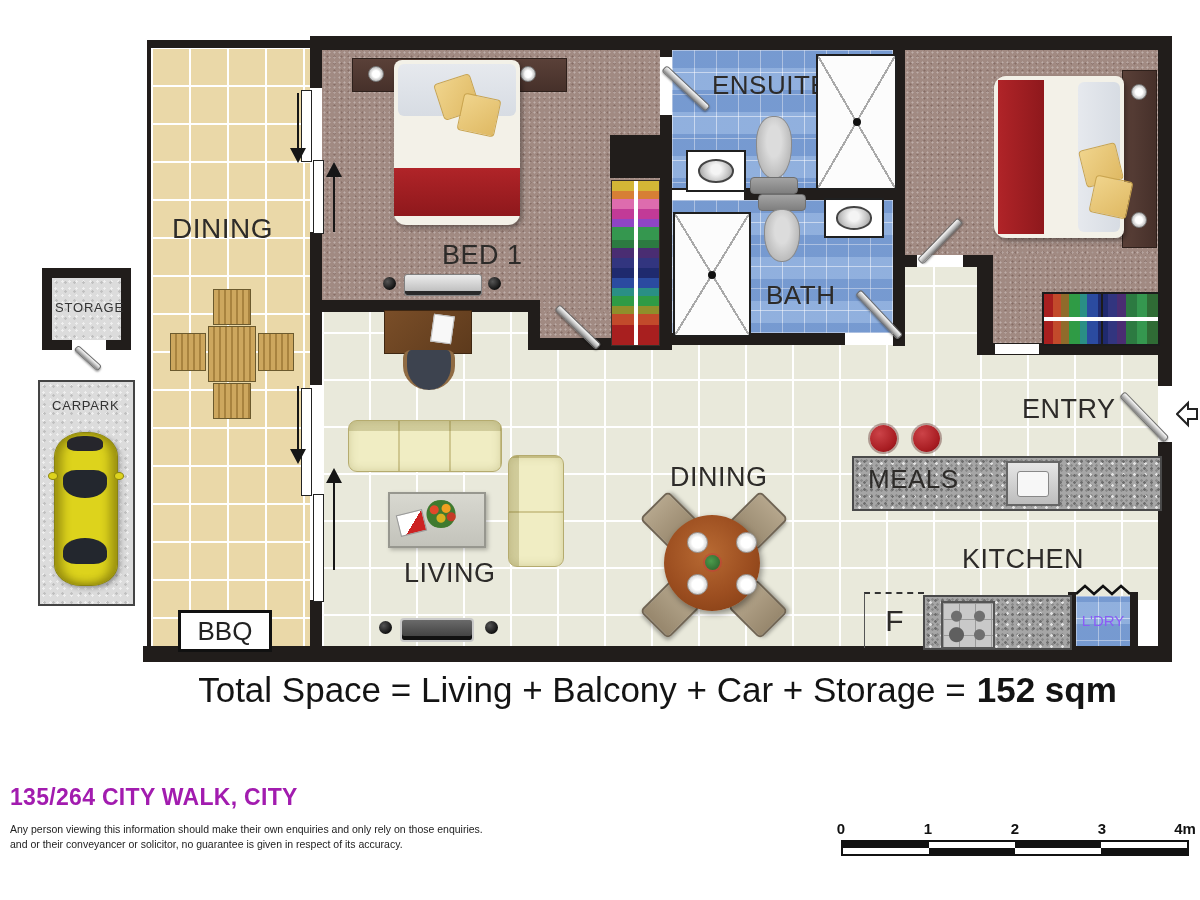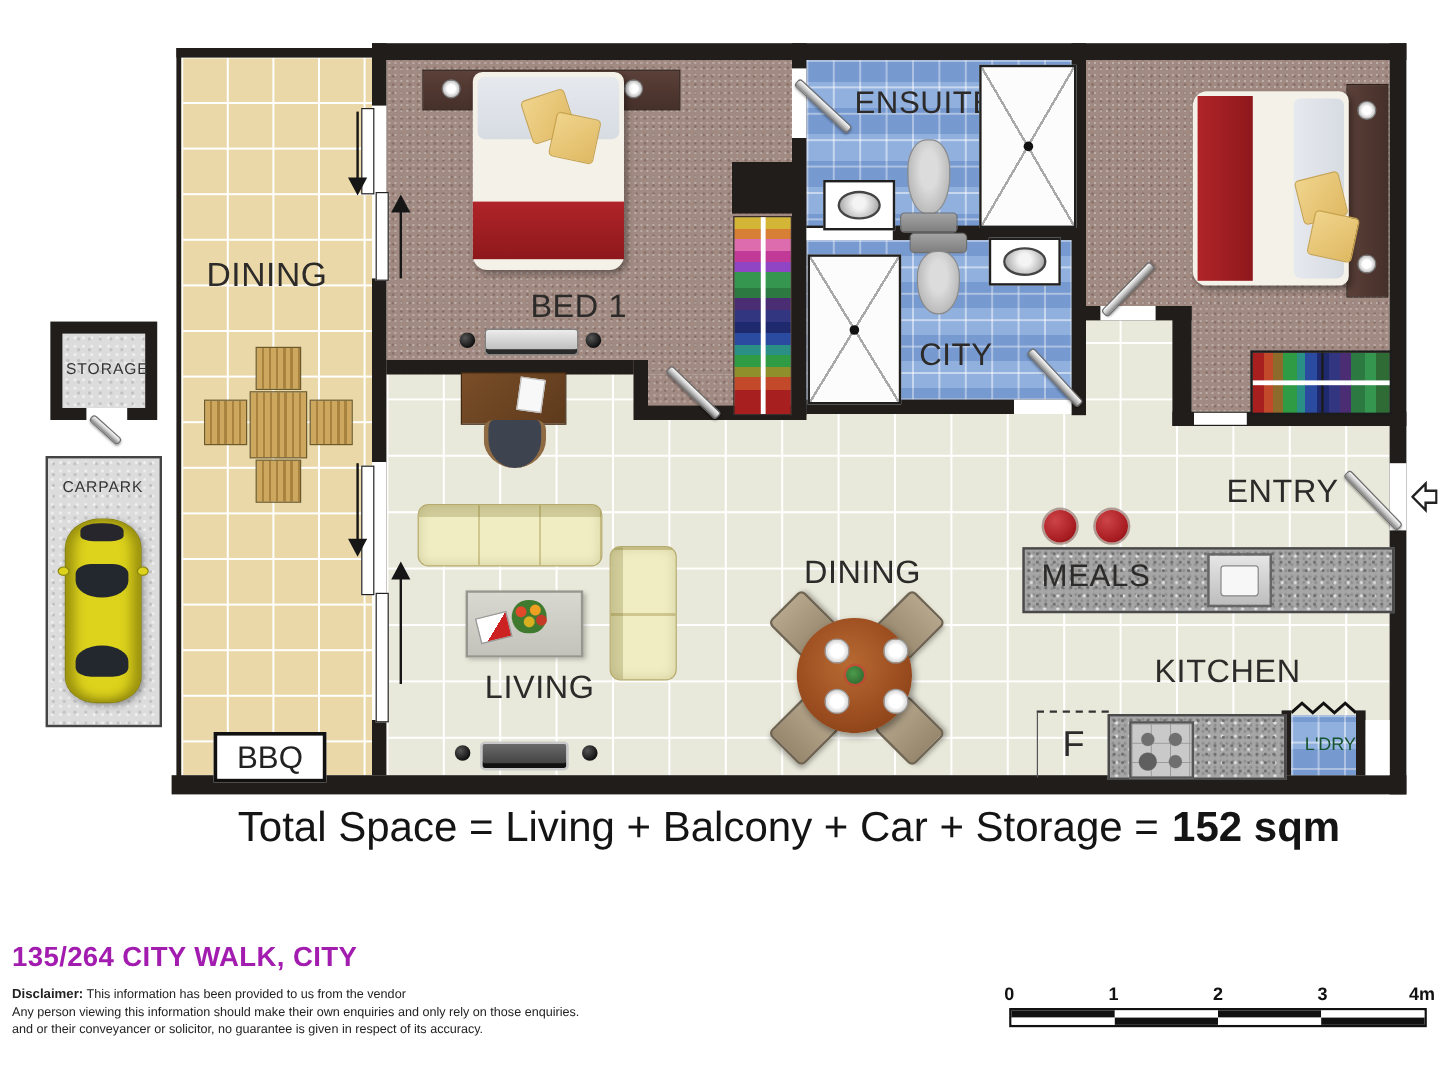--- a/index.html
+++ b/index.html
@@ -176,21 +176,21 @@
     <div class="t-tank"></div>
   </div>
   <div class="shower" style="left:816px;top:54px;width:77px;height:132px;"></div>
 
   <div class="shower" style="left:673px;top:212px;width:74px;height:121px;"></div>
   <div class="toilet tank-top" style="left:756px;top:196px;width:52px;height:66px;">
     <div class="t-bowl"></div>
     <div class="t-tank"></div>
   </div>
   <div class="sink" style="left:824px;top:198px;width:56px;height:36px;"></div>
-  <div class="rl" style="left:766px;top:280px;font-size:26px;">CITY</div>
+  <div class="rl" style="left:766px;top:280px;font-size:26px;">BATH</div>
 
   <div class="rl" style="left:996px;top:74px;">BED 2</div>
   <div class="a" style="left:1122px;top:70px;width:33px;height:176px;background:linear-gradient(90deg,#5a4038,#46302a);border:1px solid #2e201b;"></div>
   <div class="lamp" style="left:1131px;top:84px;"></div>
   <div class="lamp" style="left:1131px;top:212px;"></div>
   <div class="a" style="left:994px;top:76px;width:130px;height:162px;background:#f3f1e8;border-radius:12px 8px 8px 12px;box-shadow:2px 3px 5px rgba(0,0,0,.35);"></div>
   <div class="a" style="left:998px;top:80px;width:46px;height:154px;background:linear-gradient(90deg,#b02428,#8e181c);"></div>
   <div class="a" style="left:1078px;top:82px;width:42px;height:150px;background:linear-gradient(90deg,#e6e9ee,#d7dce3);border-radius:6px;"></div>
   <div class="pillow" style="left:1082px;top:146px;transform:rotate(-14deg);"></div>
   <div class="pillow" style="left:1092px;top:178px;transform:rotate(12deg);"></div>
@@ -215,21 +215,21 @@
   <div class="a granite" style="left:923px;top:595px;width:145px;height:51px;"></div>
   <div class="a" style="left:941px;top:601px;width:50px;height:44px;background:#c9c9c9;border:2px solid #555;
        background-image:radial-gradient(circle at 27% 30%,#6f6f6f 5px,transparent 6px),radial-gradient(circle at 73% 30%,#6f6f6f 5px,transparent 6px),
        radial-gradient(circle at 27% 72%,#5f5f5f 7px,transparent 8px),radial-gradient(circle at 73% 72%,#6f6f6f 5px,transparent 6px),
        linear-gradient(#9a9a9a 1px,transparent 1px),linear-gradient(90deg,#9a9a9a 1px,transparent 1px);
        background-size:auto,auto,auto,auto,16px 16px,16px 16px;"></div>
   <div class="a bathtile" style="left:1076px;top:596px;width:54px;height:50px;"></div>
   <svg class="a" style="left:1076px;top:584px;" width="54" height="12" viewBox="0 0 54 12">
     <polyline points="0,10 9,2 18,10 27,2 36,10 45,2 54,10" fill="none" stroke="#111" stroke-width="2.5"></polyline>
   </svg>
-  <div class="a" style="left:1076px;top:612px;width:54px;text-align:right;font-size:15px;color:#14532d;">L'DRY</div>
+  <div class="a" style="left:1076px;top:612px;width:54px;text-align:center;font-size:15px;color:#8b5cf6;">L'DRY</div>
 
   <div class="rl" style="left:670px;top:462px;">DINING</div>
   <div class="dchair" style="left:650px;top:498px;transform:rotate(-45deg);"></div>
   <div class="dchair" style="left:738px;top:498px;transform:rotate(45deg);"></div>
   <div class="dchair" style="left:650px;top:586px;transform:rotate(45deg);"></div>
   <div class="dchair" style="left:738px;top:586px;transform:rotate(-45deg);"></div>
   <div class="a" style="left:664px;top:515px;width:96px;height:96px;border-radius:50%;
        background:radial-gradient(circle at 45% 40%,#b86a33 0%,#9c4e20 55%,#7e3a12 100%);box-shadow:2px 3px 6px rgba(0,0,0,.4);"></div>
   <div class="plate" style="left:687px;top:532px;"></div>
   <div class="plate" style="left:736px;top:532px;"></div>
@@ -278,21 +278,20 @@
   <div class="a" style="left:48px;top:472px;width:8px;height:6px;background:#ddd31c;border:1px solid #8a8410;border-radius:50%;"></div>
   <div class="a" style="left:114px;top:472px;width:8px;height:6px;background:#ddd31c;border:1px solid #8a8410;border-radius:50%;"></div>
 
   <div class="total">
     <span>Total Space = Living + Balcony + Car + Storage =</span><b>152 sqm</b>
   </div>
 
   <div class="addr">135/264 CITY WALK, CITY</div>
 
   <div class="disc">
-    <div><b>Disclaimer:</b> <span>This information has been provided to us from the vendor</span></div>
     <div>Any person viewing this information should make their own enquiries and only rely on those enquiries.</div>
     <div>and or their conveyancer or solicitor, no guarantee is given in respect of its accuracy.</div>
   </div>
 
   <div class="ticks">
     <span style="left:20px;">0</span>
     <span style="left:107px;">1</span>
     <span style="left:194px;">2</span>
     <span style="left:281px;">3</span>
     <span style="left:364px;">4m</span>

